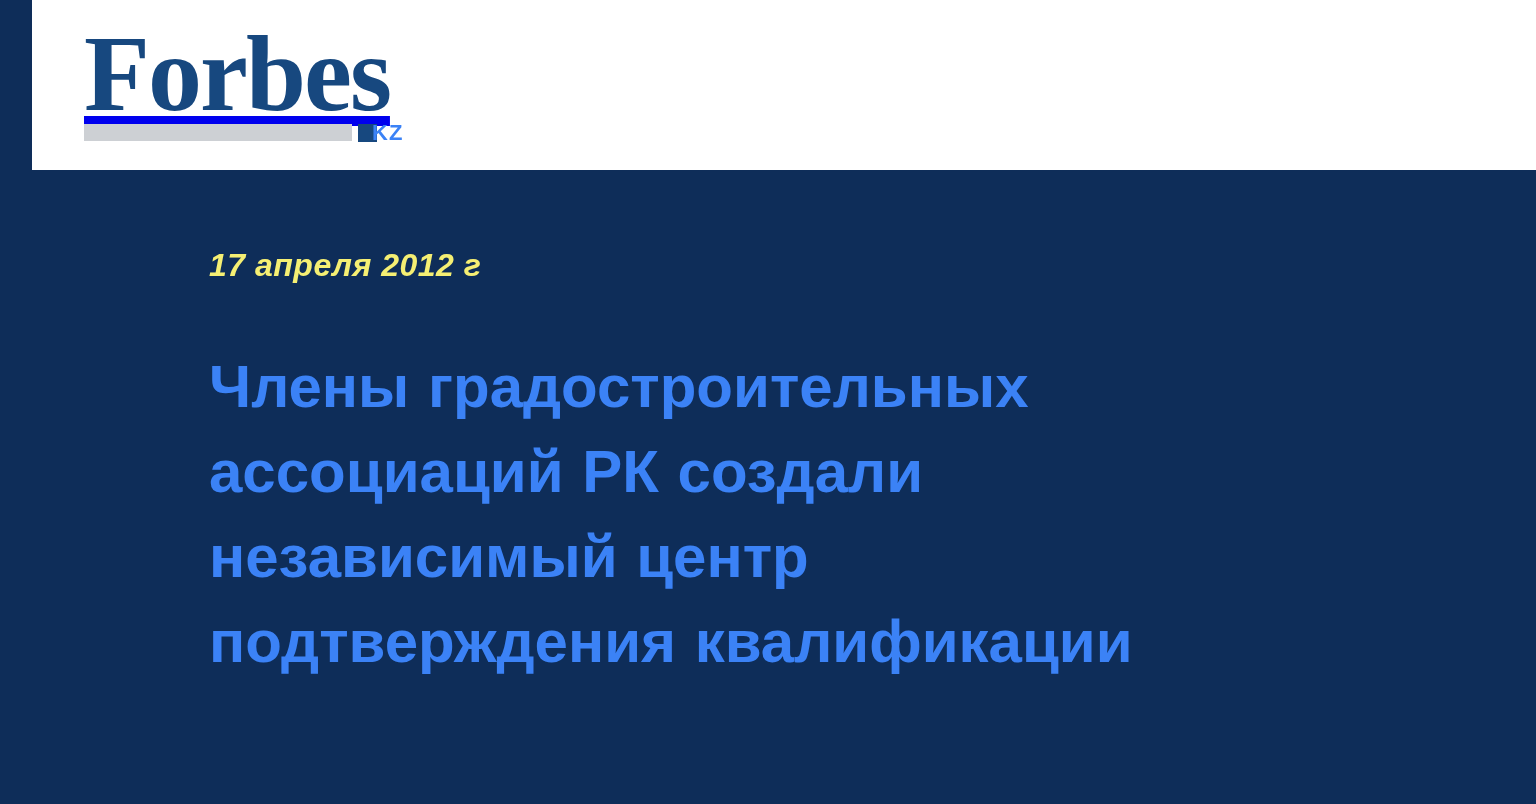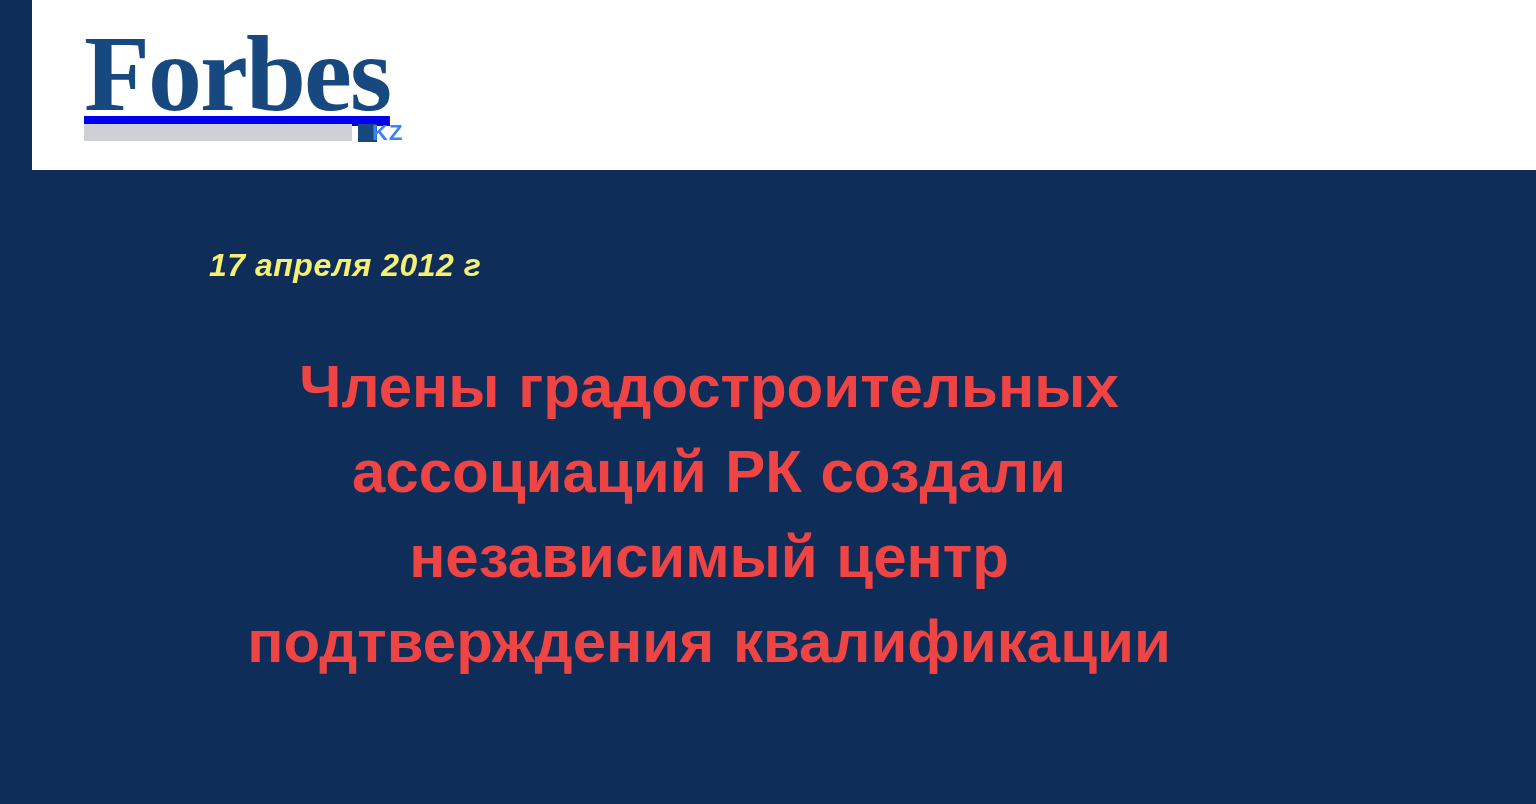--- a/index.html
+++ b/index.html
@@ -109,25 +109,24 @@
     margin: 0 0 62px 0;
     white-space: nowrap;
   }
 
   .article-title {
     font-family: "Liberation Sans", sans-serif;
     font-weight: bold;
     font-size: 60px;
     line-height: 85px;
     letter-spacing: 0px;
-    color: #ef4444;
+    color: #3b82f6;
     margin: 0;
     max-width: 1000px;
     word-spacing: 2px;
-    text-align: center;
   }
 </style>
 </head>
 <body>
 
 <div class="page">
 
   <header class="masthead">
     <a class="logo-block" href="#">
       <span class="logo-wordmark">Forbes</span>

